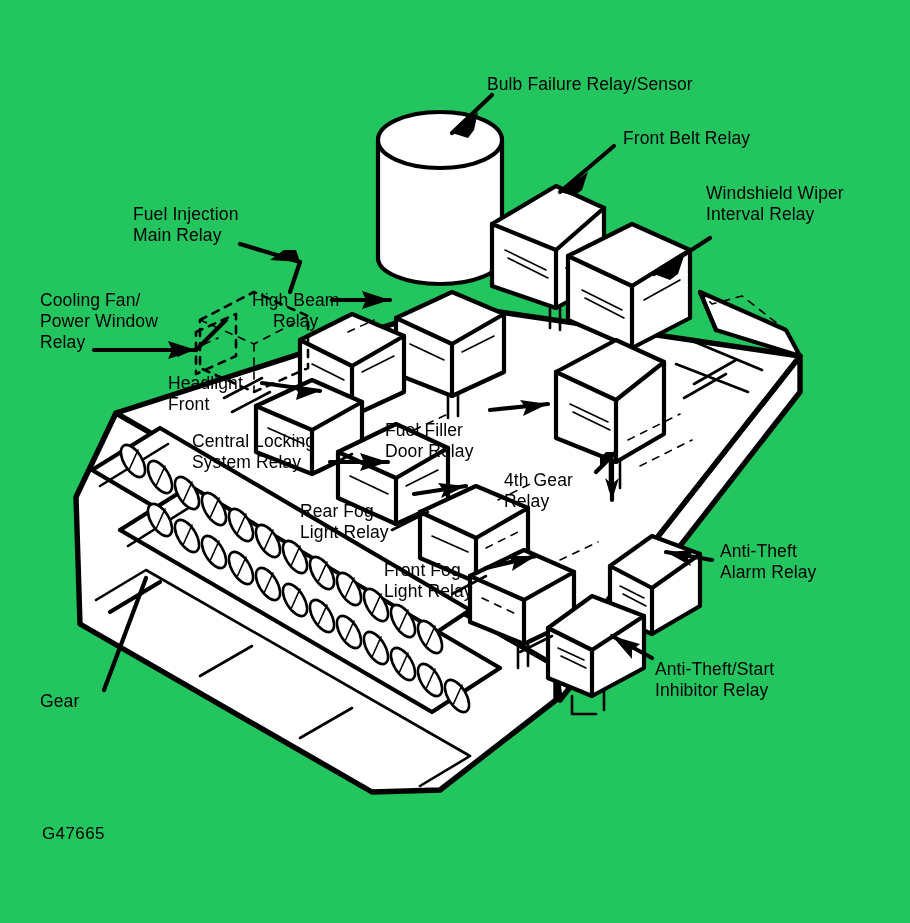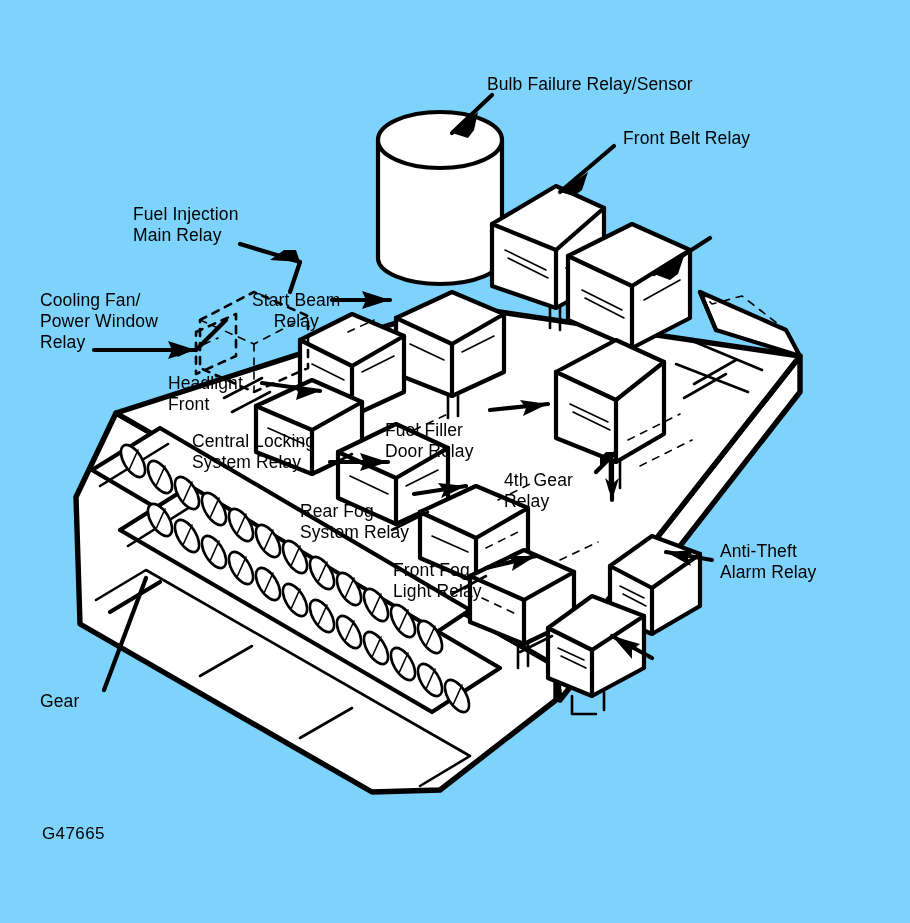--- a/index.html
+++ b/index.html
@@ -5,21 +5,21 @@
 <style>
   html,body{margin:0;padding:0;background:#ffffff;}
   body{
     font-family:"Liberation Sans","DejaVu Sans",sans-serif;
     -webkit-font-smoothing:antialiased;
   }
   #page{
     position:relative;
     width:910px;
     height:923px;
-    background:#7dd3fc;
+    background:#22c55e;
     overflow:hidden;
   }
   #artboard{
     position:absolute;
     inset:0;
     width:910px;
     height:923px;
   }
   .lbl{
     position:absolute;
@@ -327,50 +327,54 @@
       <path class="fillk" d="M612 636 L640 644 L632 650 L632 659 Z"></path>
 
       <path class="stroke thick" d="M104 690 L146 578"></path>
     </g>
   </svg>
 
   <div class="lbl" style="left:487px; top:74px;">Bulb Failure Relay/Sensor</div>
 
   <div class="lbl" style="left:623px; top:128px;">Front Belt Relay</div>
 
+  <div class="lbl multi" style="left:706px; top:183px;">Windshield Wiper
+Interval Relay</div>
 
   <div class="lbl multi" style="left:133px; top:204px;">Fuel Injection
 Main Relay</div>
 
   <div class="lbl multi" style="left:40px; top:290px;">Cooling Fan/
 Power Window
 Relay</div>
 
-  <div class="lbl multi c" style="left:252px; top:290px;">Start Beam
+  <div class="lbl multi c" style="left:252px; top:290px;">High Beam
 Relay</div>
 
   <div class="lbl multi" style="left:168px; top:373px;">Headlight
 Front</div>
 
   <div class="lbl multi" style="left:192px; top:431px;">Central Locking
 System Relay</div>
 
   <div class="lbl multi" style="left:385px; top:400px;margin-top:20px;">Fuel Filler
 Door Relay</div>
 
   <div class="lbl multi" style="left:504px; top:458px;margin-top:12px;">4th Gear
 Relay</div>
 
   <div class="lbl multi" style="left:300px; top:501px;">Rear Fog
-System Relay</div>
-
-  <div class="lbl multi" style="left:384px; top:560px;margin-left:9px;">Front Fog
+Light Relay</div>
+
+  <div class="lbl multi" style="left:384px; top:560px;">Front Fog
 Light Relay</div>
 
   <div class="lbl multi" style="left:720px; top:541px;">Anti-Theft
 Alarm Relay</div>
 
+  <div class="lbl multi" style="left:655px; top:659px;">Anti-Theft/Start
+Inhibitor Relay</div>
 
   <div class="lbl" style="left:40px; top:691px;">Gear</div>
 
   <div id="figid">G47665</div>
 
 </div>
 
 </body></html>

